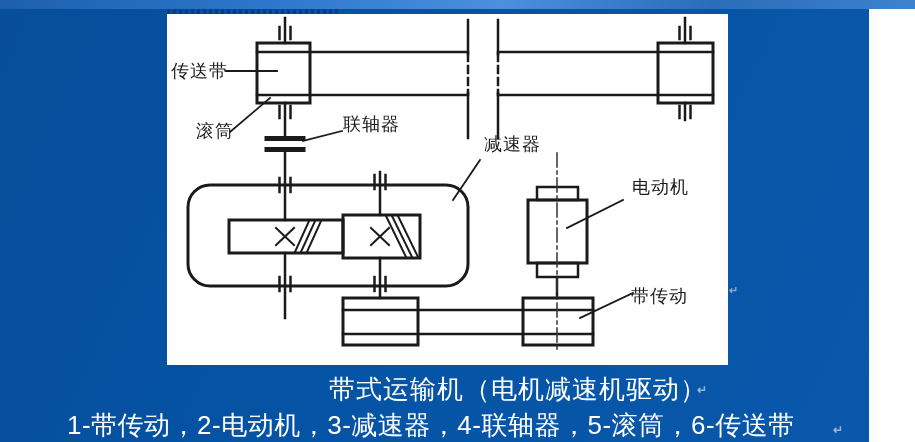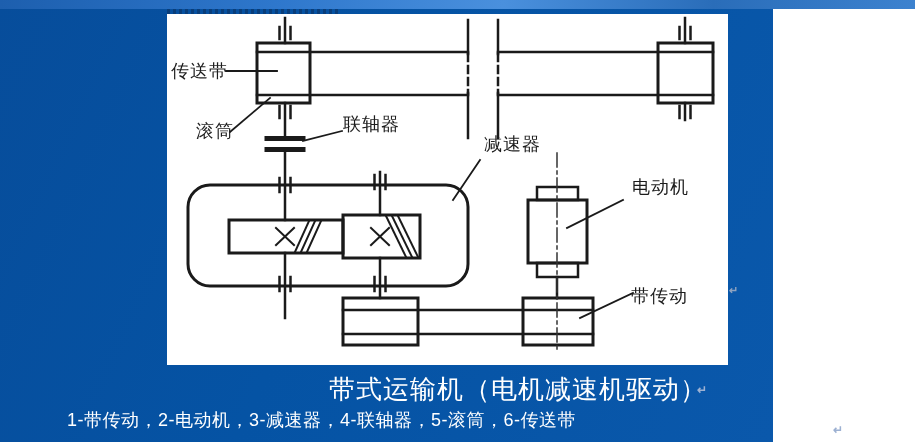--- a/index.html
+++ b/index.html
@@ -1,18 +1,18 @@
 <!DOCTYPE html>
 <html><head>
 <meta charset="utf-8">
 <style>
   html,body{margin:0;padding:0;}
   body{width:915px;height:442px;overflow:hidden;font-family:"Liberation Sans",sans-serif;}
   .slide{
-    position:relative;width:773px;height:442px;
+    position:relative;width:869px;height:442px;
     background:linear-gradient(115deg,#074d9b 0%,#0553a4 45%,#0a58ab 100%);
   }
   .top-band{
     position:absolute;left:0;top:0;width:915px;height:9px;
     background:linear-gradient(90deg,#1d5fae 0%,#2e77cc 30%,#4a90dd 55%,#2a6db9 78%,#3c82cf 100%);
   }
   .dotted-strip{
     position:absolute;left:167px;top:9px;width:171px;height:5px;
     background:repeating-linear-gradient(90deg,#0a3a73 0 3px,rgba(0,0,0,0) 3px 6px);
     opacity:.85;
@@ -24,21 +24,21 @@
   .canvas svg{position:absolute;left:0;top:0;}
   .dlabel{
     position:absolute;color:#1c1c1c;font-size:18px;line-height:20px;
     font-family:"Liberation Serif","DejaVu Serif",serif;letter-spacing:1px;white-space:nowrap;
   }
   .caption{
     position:absolute;left:329px;top:372px;color:#ffffff;font-size:26px;
     letter-spacing:1px;white-space:nowrap;font-weight:400;
   }
   .legend{
-    position:absolute;left:67px;top:408px;color:#ffffff;font-size:18px;
+    position:absolute;left:67px;top:408px;color:#ffffff;font-size:26px;
     letter-spacing:0.5px;white-space:nowrap;font-weight:500;
   }
   .pmark{position:absolute;color:#9db1d2;font-size:12px;font-weight:700;}
   .pmark.m1{left:729px;top:284px;font-size:11px;color:#8fa3c0;}
   .pmark.m2{left:697px;top:383px;}
   .pmark.m3{left:833px;top:423px;}
 </style>
 </head>
 <body>
 

